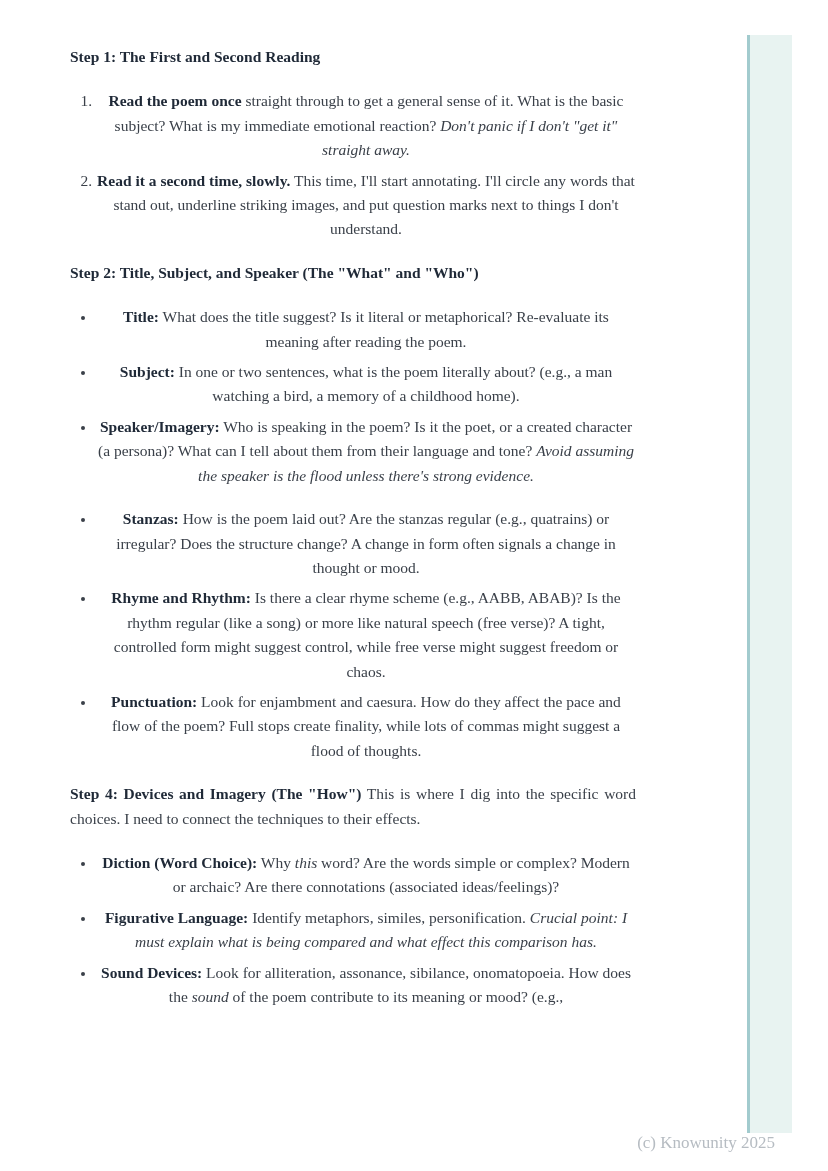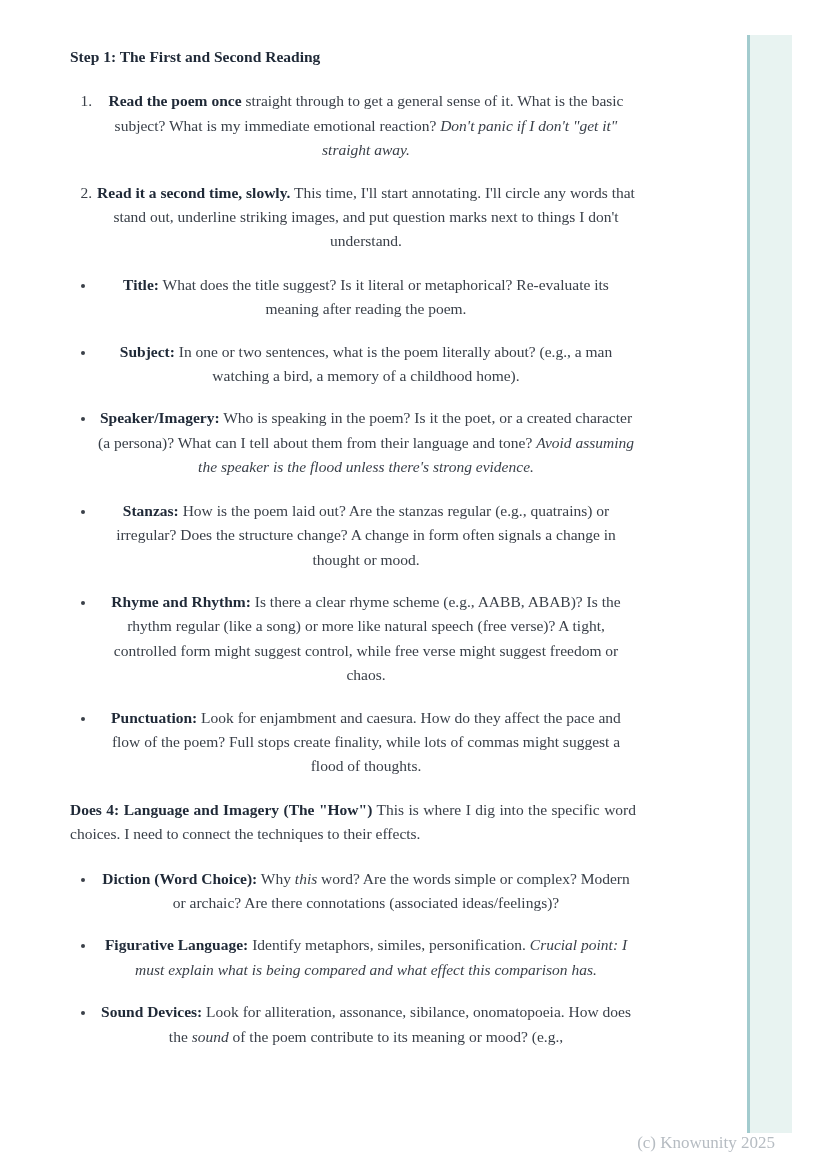--- a/index.html
+++ b/index.html
@@ -46,21 +46,21 @@
   }
   ol,ul{
     margin:0 0 19px 0;
     padding-left:26px;
     text-align:center;
   }
   li{
     padding-left:0;
   }
   li + li{
-    margin-top:18px;
+    margin-top:6px;
   }
   li::marker{
     color:var(--body);
   }
   ul li::marker{
     font-size:14px;
   }
   strong{
     font-weight:bold;
     color:var(--heading);
@@ -94,35 +94,36 @@
 <div class="page">
   <main class="content">
       <section>
         <h3>Step 1: The First and Second Reading</h3>
         <ol>
           <li><strong>Read the poem once</strong> straight through to get a general sense of it. What is the basic subject? What is my immediate emotional reaction? <em>Don't panic if I don't "get it" straight away.</em></li>
           <li><strong>Read it a second time, slowly.</strong> This time, I'll start annotating. I'll circle any words that stand out, underline striking images, and put question marks next to things I don't understand.</li>
         </ol>
       </section>
       <section>
+        <h3>Step 2: Title, Subject, and Speaker (The "What" and "Who")</h3>
         <ul>
           <li><strong>Title:</strong> What does the title suggest? Is it literal or metaphorical? Re-evaluate its meaning after reading the poem.</li>
           <li><strong>Subject:</strong> In one or two sentences, what is the poem literally about? (e.g., a man watching a bird, a memory of a childhood home).</li>
           <li><strong>Speaker/Imagery:</strong> Who is speaking in the poem? Is it the poet, or a created character (a persona)? What can I tell about them from their language and tone? <em>Avoid assuming the speaker is the flood unless there's strong evidence.</em></li>
         </ul>
       </section>
       <section>
         <ul>
           <li><strong>Stanzas:</strong> How is the poem laid out? Are the stanzas regular (e.g., quatrains) or irregular? Does the structure change? A change in form often signals a change in thought or mood.</li>
           <li><strong>Rhyme and Rhythm:</strong> Is there a clear rhyme scheme (e.g., AABB, ABAB)? Is the rhythm regular (like a song) or more like natural speech (free verse)? A tight, controlled form might suggest control, while free verse might suggest freedom or chaos.</li>
           <li><strong>Punctuation:</strong> Look for enjambment and caesura. How do they affect the pace and flow of the poem? Full stops create finality, while lots of commas might suggest a flood of thoughts.</li>
         </ul>
       </section>
       <section>
-        <p class="heading-para"><strong class="hd">Does 4: Language and Imagery (The "How")</strong> This is where I dig into the specific word choices. I need to connect the techniques to their effects.</p>
+        <p class="heading-para"><strong class="hd">Step 4: Devices and Imagery (The "How")</strong> This is where I dig into the specific word choices. I need to connect the techniques to their effects.</p>
         <ul>
           <li><strong>Diction (Word Choice):</strong> Why <em>this</em> word? Are the words simple or complex? Modern or archaic? Are there connotations (associated ideas/feelings)?</li>
           <li><strong>Figurative Language:</strong> Identify metaphors, similes, personification. <em>Crucial point: I must explain what is being compared and what effect this comparison has.</em></li>
           <li><strong>Sound Devices:</strong> Look for alliteration, assonance, sibilance, onomatopoeia. How does the <em>sound</em> of the poem contribute to its meaning or mood? (e.g.,</li>
         </ul>
       </section>
     </main>
   <div class="edge-bar"></div>
   <div class="watermark">(c) Knowunity 2025</div>
 </div>

